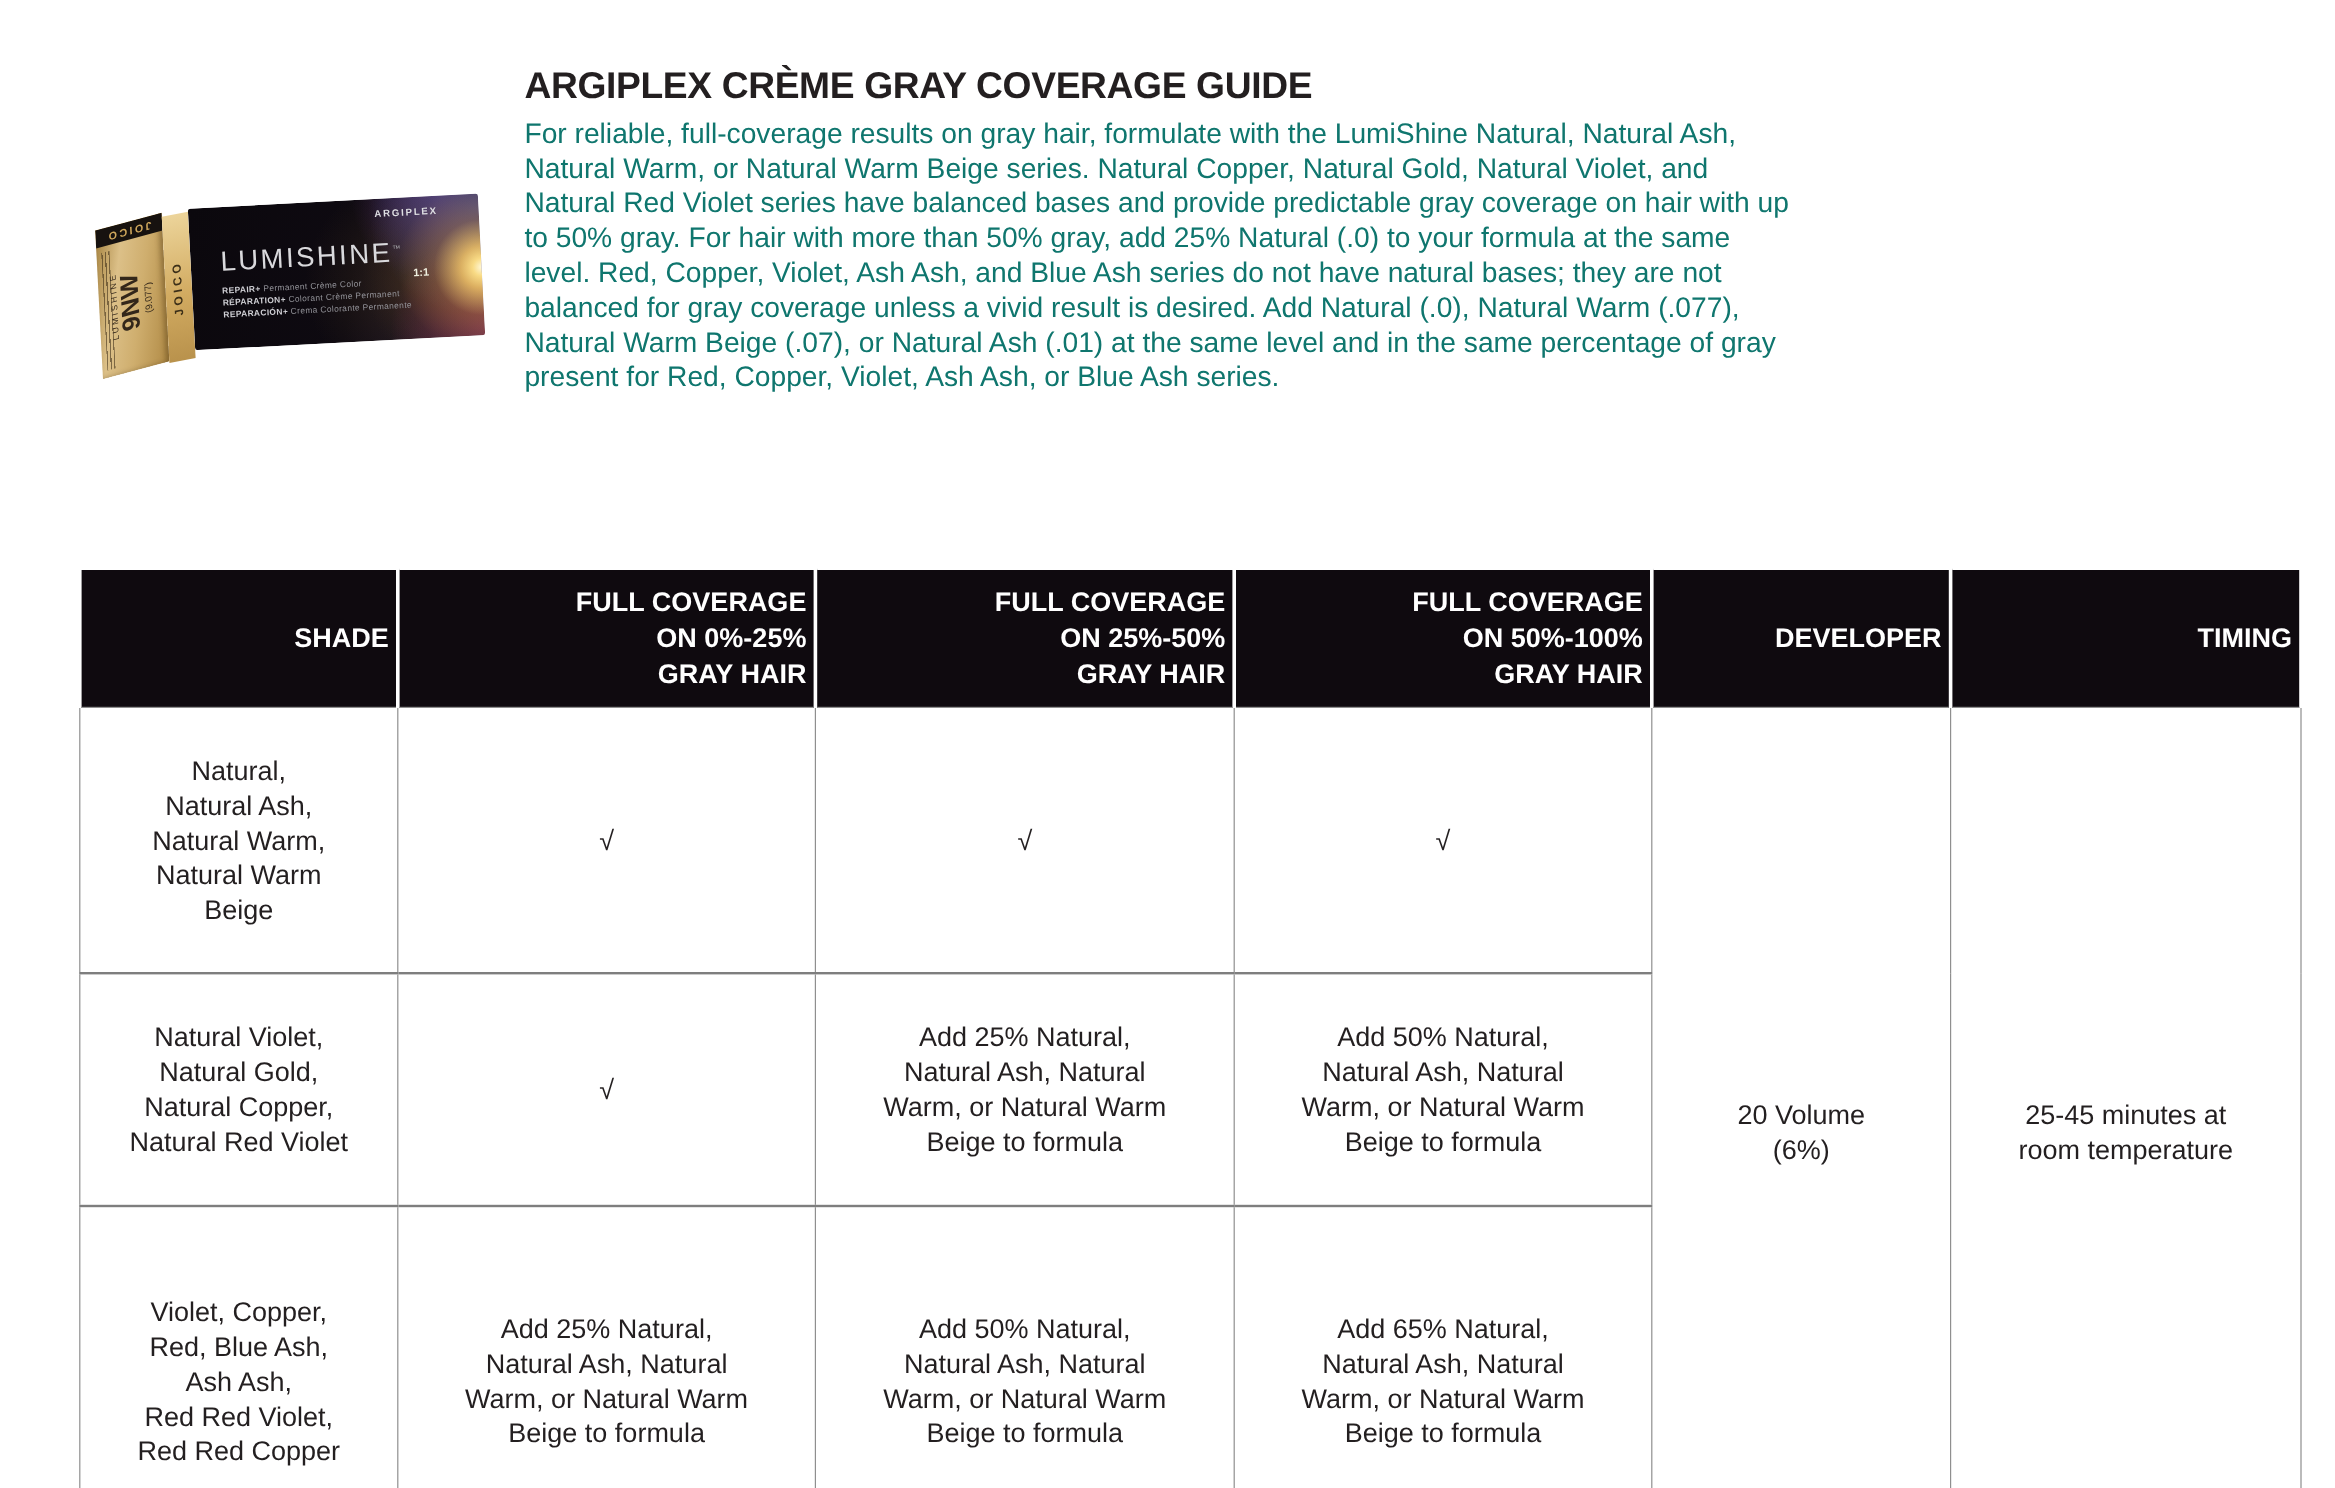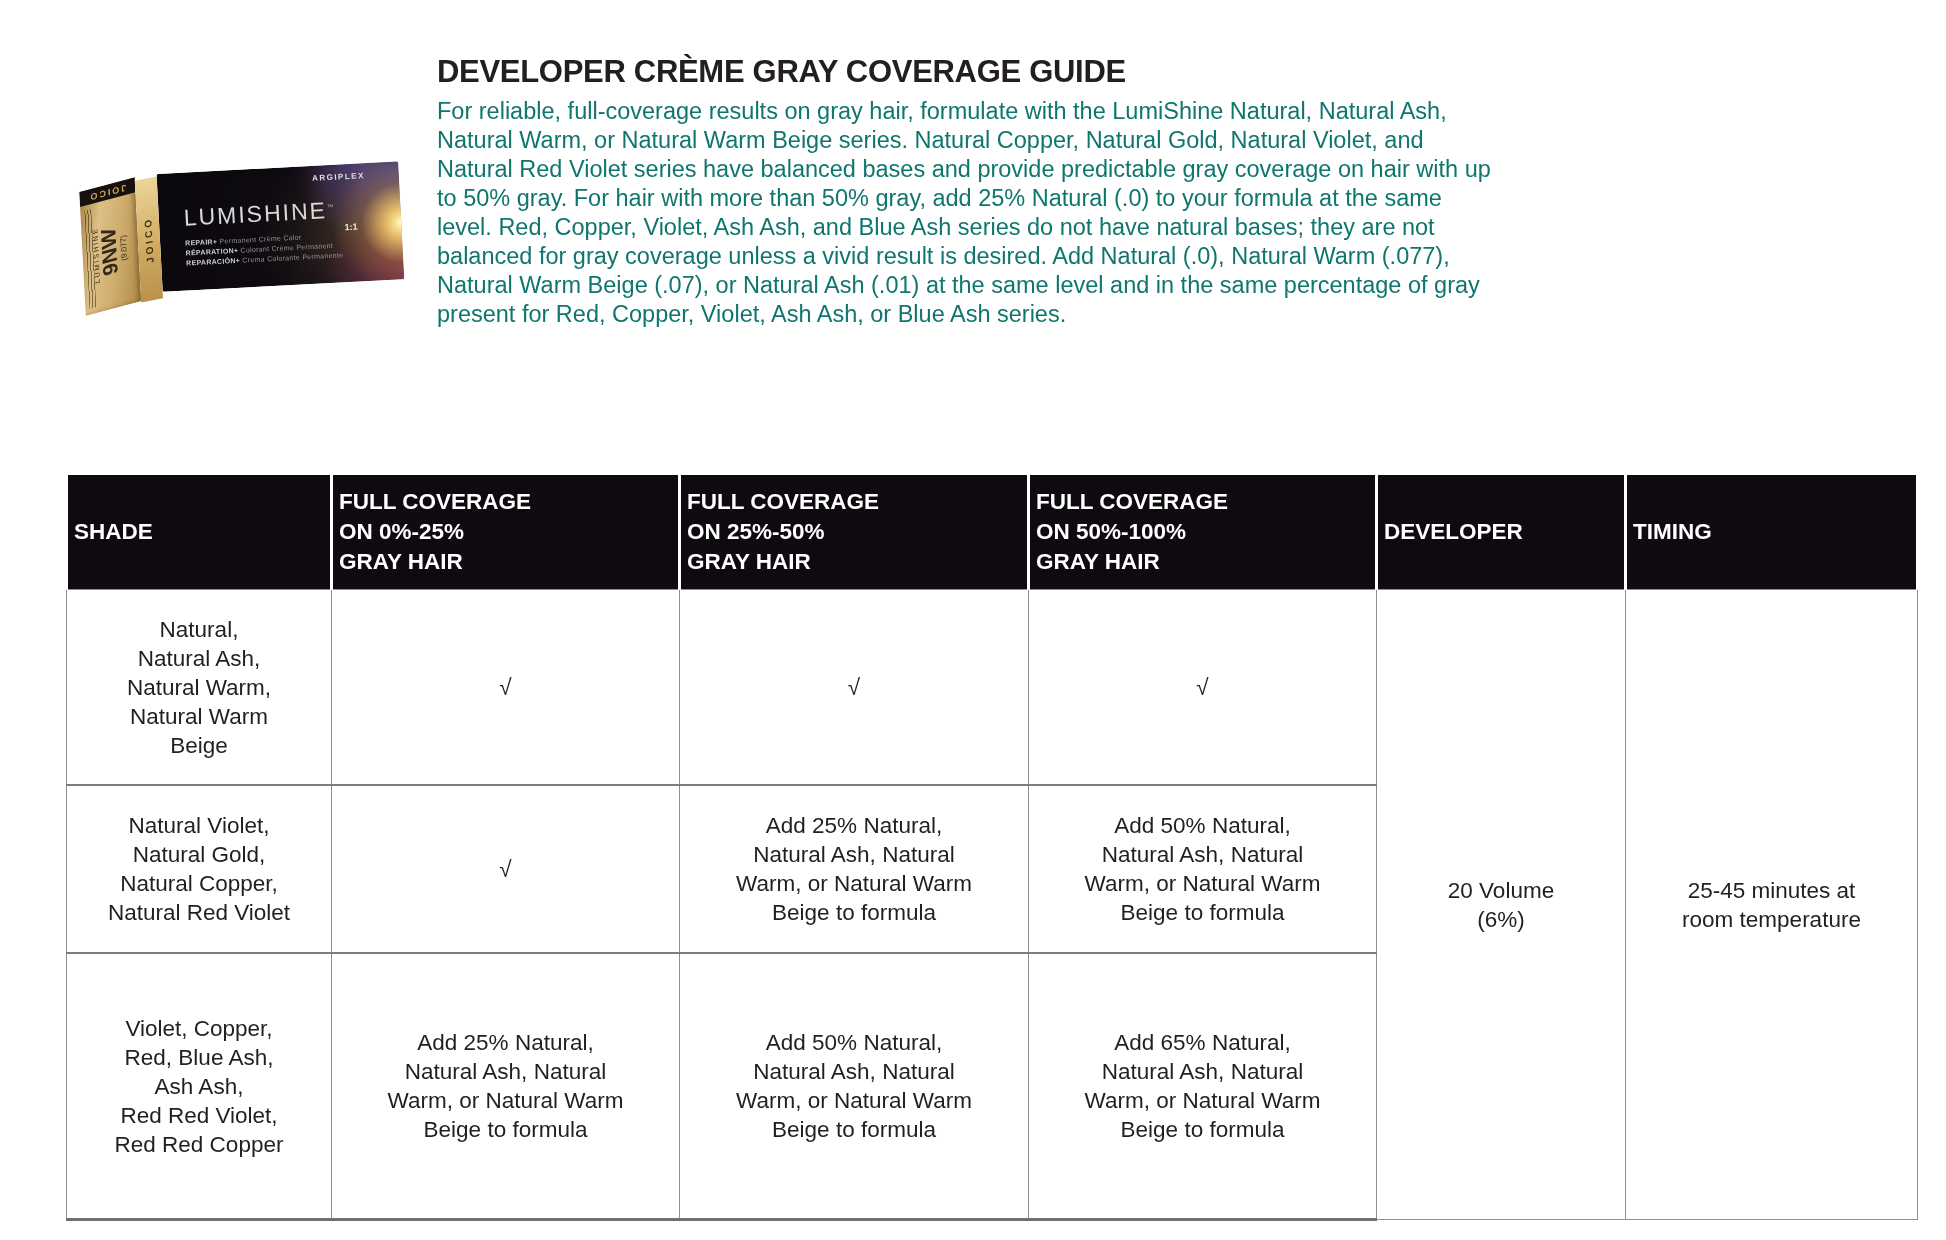--- a/index.html
+++ b/index.html
@@ -49,24 +49,24 @@
   
   .page-title{position:absolute;left:437px;top:54px;margin:0;font-size:31px;font-weight:bold;
        letter-spacing:-.3px;color:#231f20;}
   .intro{position:absolute;left:437px;top:97px;width:1063px;margin:0;font-size:23.5px;
        line-height:29px;color:#0f766e;}
 
   
   table.guide{position:absolute;left:65px;top:472px;width:1851px;border-collapse:collapse;
        table-layout:fixed;}
   table.guide th{background:#0f0a0f;color:#ffffff;font-size:22.5px;font-weight:bold;line-height:30px;
-       text-align:left;vertical-align:middle;white-space:pre-line;
+       text-align:right;vertical-align:middle;white-space:pre-line;
        border:3px solid #ffffff;border-bottom:1px solid #8f8f8f;height:114px;padding:0 6px;}
   table.guide td{border:1px solid #8f8f8f;text-align:center;vertical-align:middle;
-       font-size:22.5px;line-height:29px;color:#231f20;white-space:pre-line;padding:8px 8px;}
+       font-size:22.5px;line-height:29px;color:#231f20;white-space:pre-line;padding:21px 8px;}
   tr.r1 td{height:178px;}
   tr.r2 td{height:150px;}
   tr.r3 td{height:248px;}
   tr.r2 td, tr.r3 td{border-top:2px solid #7e7e7e;margin-top:14px;}
   tr.r3 td{border-bottom:3px solid #6f6f6f;}
   td.merged{border-bottom:3px solid #6f6f6f;margin-top:40px;}
   td.check{font-size:30px;}
 </style>
 </head>
 <body>
@@ -95,21 +95,21 @@
           <div class="front-line"><b>REPAIR+</b> <span>Permanent Crème Color</span></div>
           <div class="front-line"><b>RÉPARATION+</b> <span>Colorant Crème Permanent</span></div>
           <div class="front-line"><b>REPARACIÓN+</b> <span>Crema Colorante Permanente</span></div>
         </div>
         <div class="front-argiplex">ARGIPLEX</div>
         <div class="front-ratio">1:1</div>
       </div>
     </div>
   </div>
 
-  <h1 class="page-title">DEVELOPER CRÈME GRAY COVERAGE GUIDE</h1>
+  <h1 class="page-title">ARGIPLEX CRÈME GRAY COVERAGE GUIDE</h1>
   <p class="intro">For reliable, full-coverage results on gray hair, formulate with the LumiShine Natural, Natural Ash, Natural Warm, or Natural Warm Beige series. Natural Copper, Natural Gold, Natural Violet, and Natural Red Violet series have balanced bases and provide predictable gray coverage on hair with up to 50% gray. For hair with more than 50% gray, add 25% Natural (.0) to your formula at the same level. Red, Copper, Violet, Ash Ash, and Blue Ash series do not have natural bases; they are not balanced for gray coverage unless a vivid result is desired. Add Natural (.0), Natural Warm (.077), Natural Warm Beige (.07), or Natural Ash (.01) at the same level and in the same percentage of gray present for Red, Copper, Violet, Ash Ash, or Blue Ash series.</p>
 
   <table class="guide">
     <colgroup>
       <col style="width:265px">
         <col style="width:348px">
         <col style="width:349px">
       <col style="width:348px">
         <col style="width:249px">
         <col style="width:292px">

